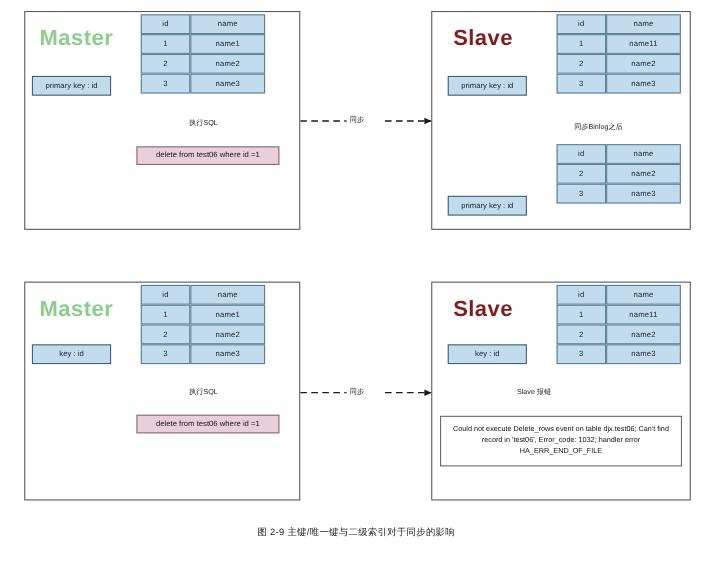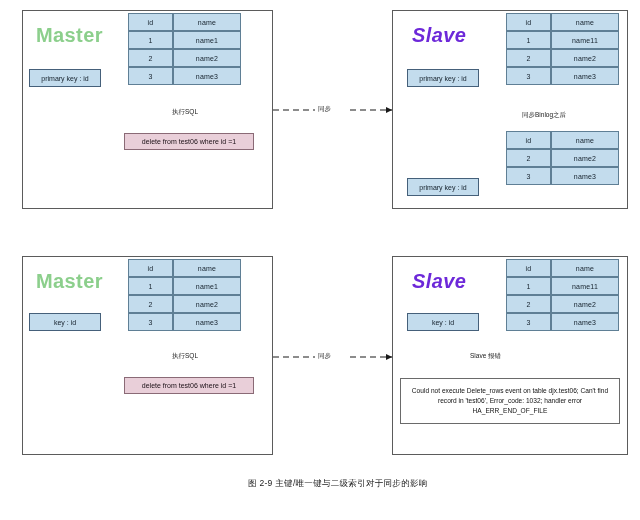--- a/index.html
+++ b/index.html
@@ -28,21 +28,21 @@
     box-sizing: border-box;
   }
   .panel-title {
     position: absolute;
     font-size: 20px;
     font-weight: bold;
     letter-spacing: .4px;
     white-space: nowrap;
   }
   .title-master { color: #8ccf8c; }
-  .title-slave  { color: #6d28d9; font-style: italic; }
+  .title-slave  { color: #7f1d1d; }
 
   
   .dtable {
     position: absolute;
     border-collapse: collapse;
     background: #c3dced;
     box-sizing: border-box;
   }
   .dtable .cell {
     display: flex;
@@ -301,15 +301,15 @@
       <div class="cell col-name">name3</div>
     </div>
   </div>
 
   <div class="lbl" style="left:468px; top:352px;">Slave 报错</div>
 
   <div class="errbox" style="left:400px; top:378px; width:220px; height:46px;">Could not execute Delete_rows event on table djx.test06; Can't find record in 'test06', Error_code: 1032; handler error HA_ERR_END_OF_FILE</div>
 
   <div class="lbl" style="left:316px; top:352px;">同步</div>
 
-  <div class="caption" style="left:248px; top:478px;">图 2-9 主键/唯一键与二级索引对于同步的影响</div>
+  <div class="caption" style="left:234px; top:478px;">图 2-9 主键/唯一键与二级索引对于同步的影响</div>
 
 </div>
 
 </body></html>

